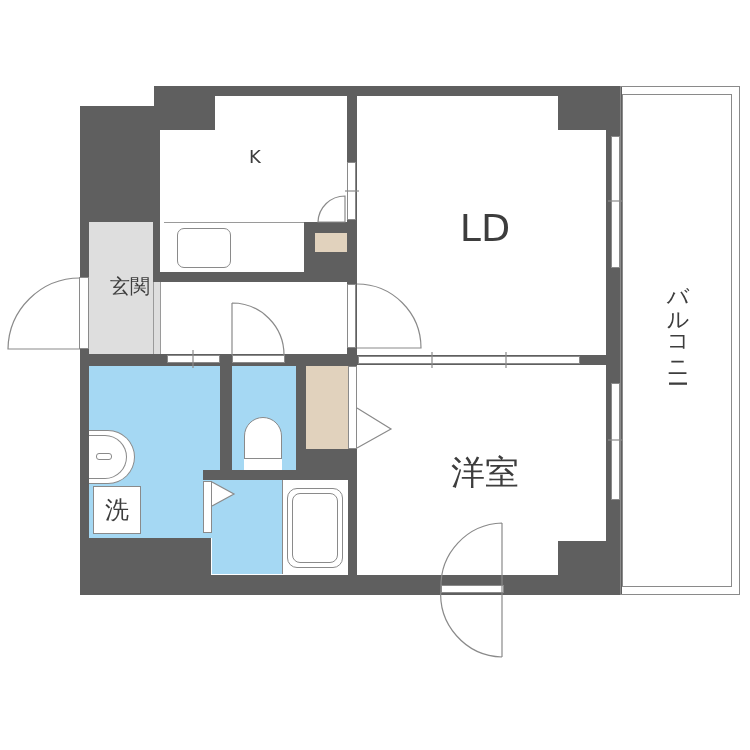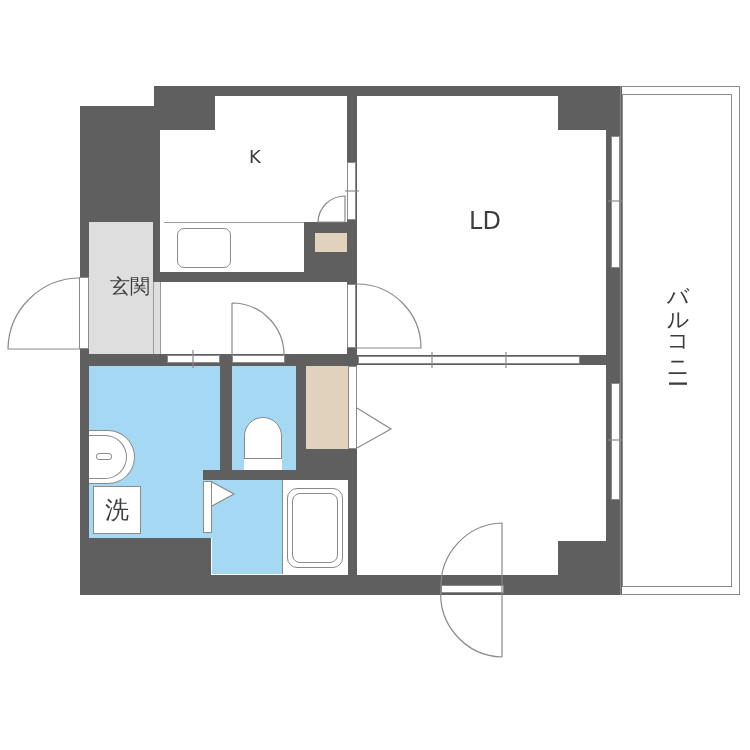--- a/index.html
+++ b/index.html
@@ -80,29 +80,30 @@
   <div class="abs" style="left:292px;top:493px;width:46px;height:70px;border:1px solid #8a8a8a;border-radius:8px;box-sizing:border-box;"></div>
   <div class="abs wall" style="left:348px;top:480px;width:10px;height:100px;"></div>
 
   <div class="abs wall" style="left:347px;top:96px;width:10px;height:186px;"></div>
   <div class="abs win" style="left:347px;top:162px;width:9px;height:58px;"></div>
   <div class="abs wall" style="left:347px;top:282px;width:10px;height:84px;"></div>
   <div class="abs win" style="left:347px;top:284px;width:9px;height:64px;"></div>
 
   <div class="abs floor" style="left:357px;top:96px;width:249px;height:259px;"></div>
   <div class="abs wall" style="left:558px;top:96px;width:48px;height:34px;"></div>
-  <div class="abs label" style="left:440px;top:209px;width:90px;font-size:24px;">LD</div>
+  <div class="abs label" style="left:440px;top:209px;width:90px;font-size:38px;">LD</div>
   <div class="abs win" style="left:611px;top:136px;width:9px;height:132px;"></div>
 
   <div class="abs wall" style="left:347px;top:355px;width:268px;height:10px;"></div>
   <div class="abs win" style="left:358px;top:356px;width:222px;height:8px;"></div>
 
   <div class="abs floor" style="left:357px;top:365px;width:249px;height:210px;"></div>
   <div class="abs wall" style="left:558px;top:541px;width:48px;height:34px;"></div>
   <div class="abs win" style="left:611px;top:383px;width:9px;height:117px;"></div>
+  <div class="abs label" style="left:430px;top:455px;width:110px;font-size:34px;">洋室</div>
   <div class="abs win" style="left:441px;top:585px;width:63px;height:8px;"></div>
 
   <div class="abs" style="left:620px;top:86px;width:120px;height:509px;border:1px solid #8a8a8a;box-sizing:border-box;"></div>
   <div class="abs" style="left:622px;top:94px;width:110px;height:493px;border:1px solid #8a8a8a;box-sizing:border-box;"></div>
   <div class="abs label" style="left:666px;top:272px;width:24px;font-size:22px;writing-mode:vertical-rl;line-height:1.1;">バルコニー</div>
 
   <svg class="overlay" width="750" height="750">
     <g fill="none" stroke="#8a8a8a" stroke-width="1.2">
 
       <path d="M80 278 A72 72 0 0 0 8 349 L80 349"></path>

